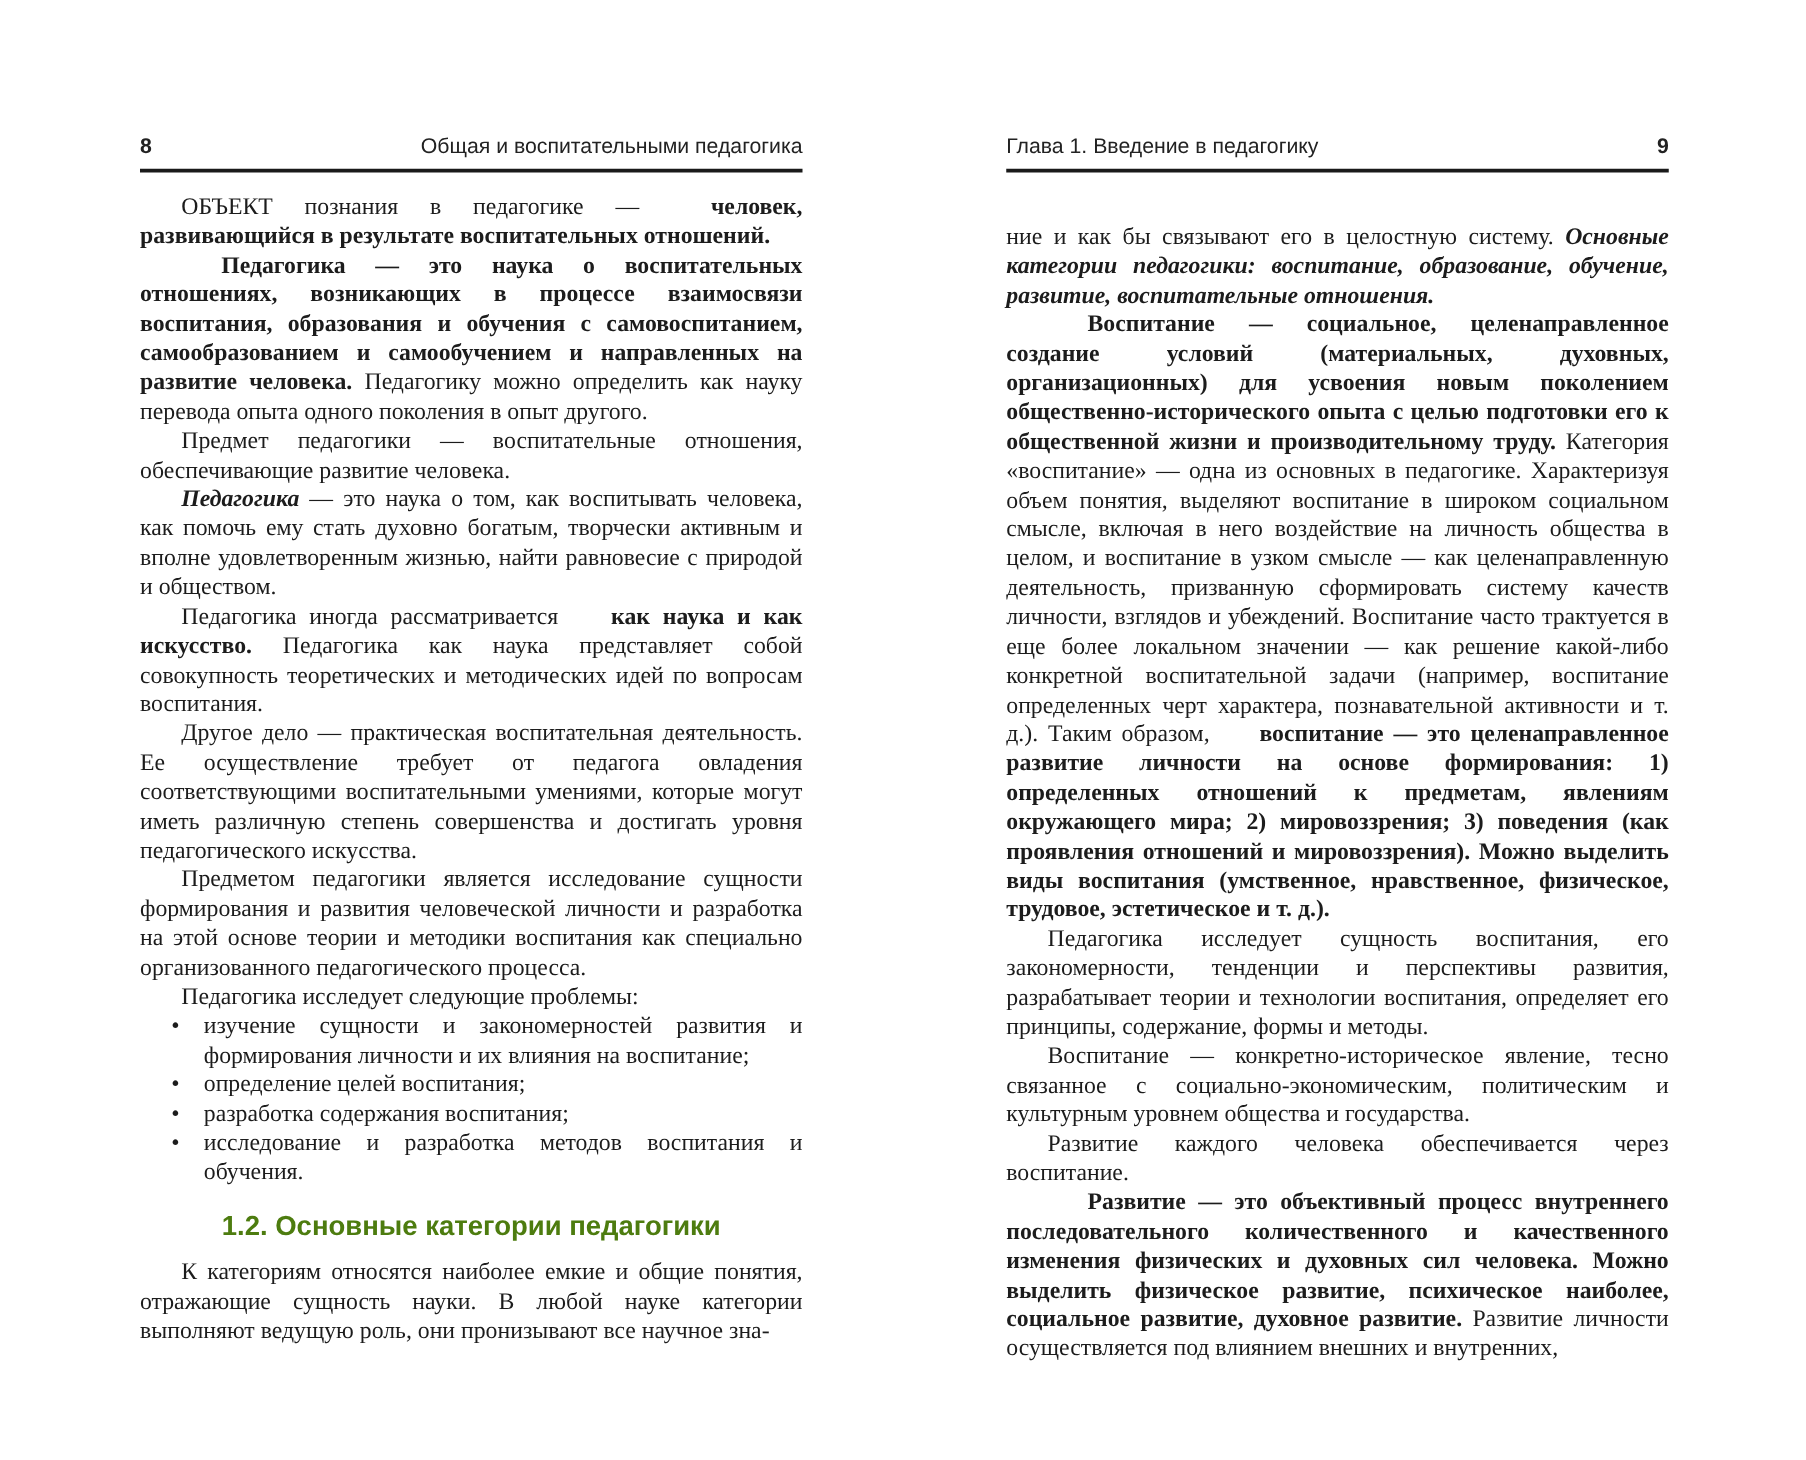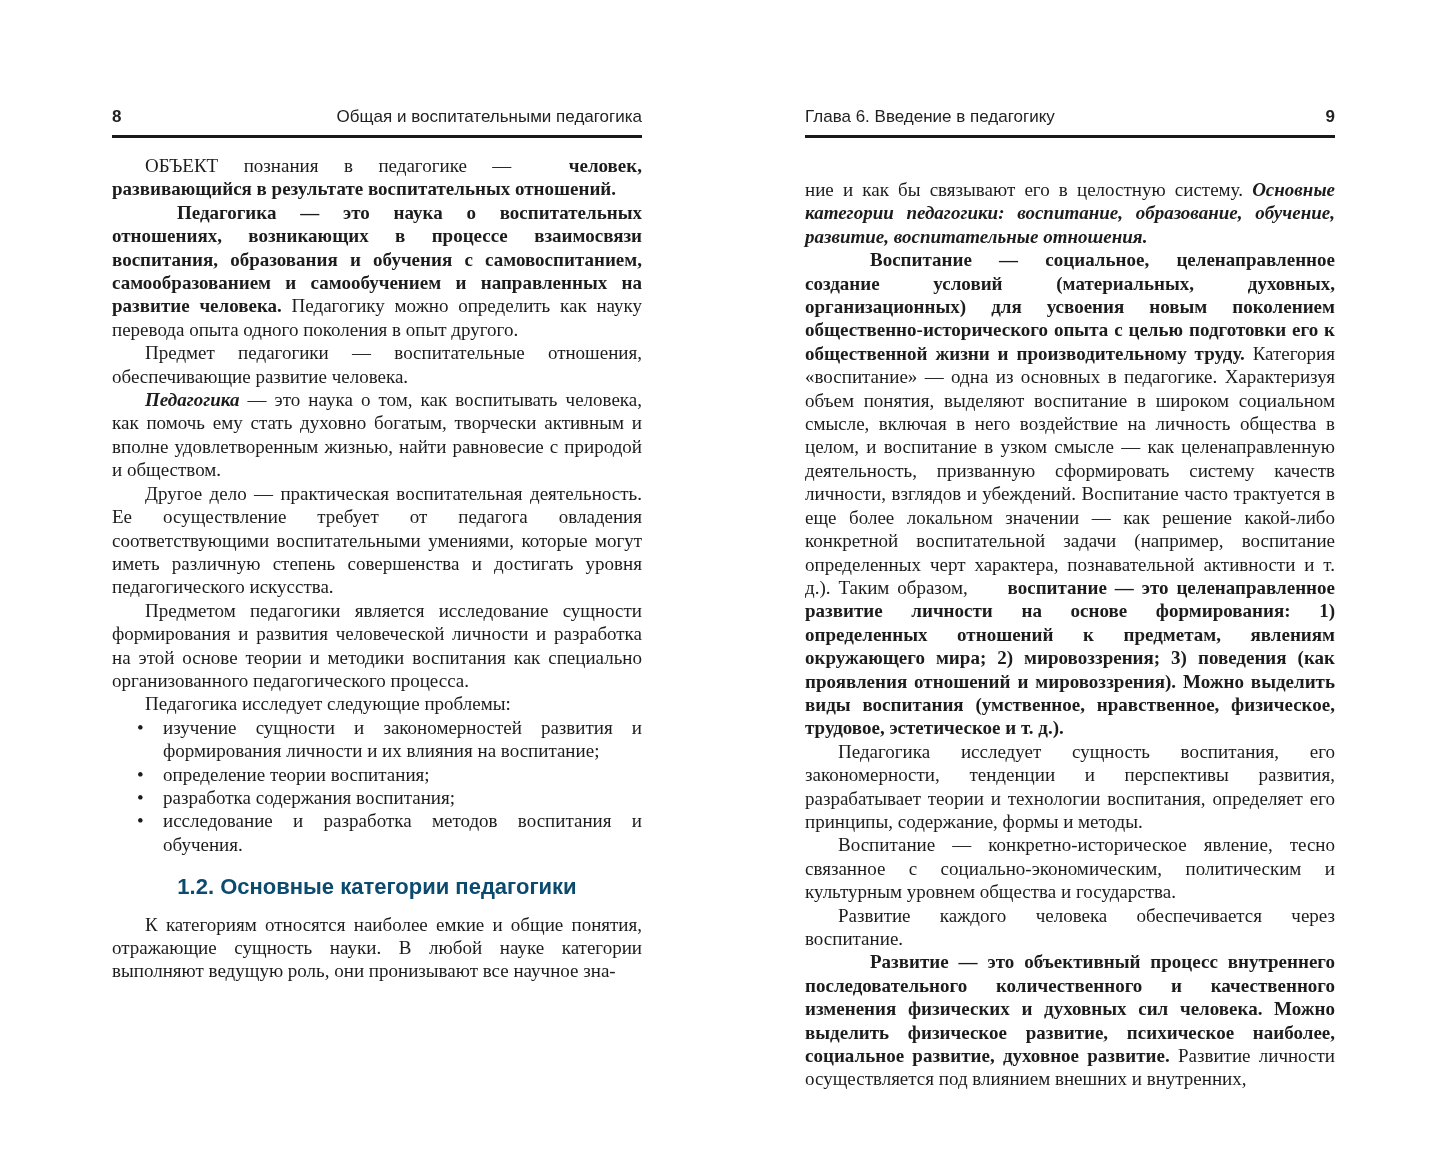--- a/index.html
+++ b/index.html
@@ -72,55 +72,56 @@
     left: -26px;
   }
 
   .section-heading {
     font-family: "Liberation Sans", sans-serif;
     font-size: 22px;
     font-weight: bold;
     text-align: center;
     text-indent: 0;
     margin: 19px 0 14px 0;
-    color: #0c4a6e;
+    color: #4d7c0f;
   }
 </style>
 </head>
 <body>
 
 <div class="spread">
 
   <section class="page page-left">
     <header class="running-header">
       <span class="page-num">8</span>
       <span class="running-title">Общая и воспитательными педагогика</span>
     </header>
     <div class="page-body">
         <p class="para"><span class="seg-regular">ОБЪЕКТ познания в педагогике — </span><span class="seg-bold">человек, развивающийся в результате воспитательных отношений.</span></p>
         <p class="para"><span class="seg-bold">Педагогика — это наука о воспитательных отношениях, возникающих в процессе взаимосвязи воспитания, образования и обучения с самовоспитанием, самообразованием и самообучением и направленных на развитие человека.</span><span class="seg-regular"> Педагогику можно определить как науку перевода опыта одного поколения в опыт другого.</span></p>
         <p class="para"><span class="seg-regular">Предмет педагогики — воспитательные отношения, обеспечивающие развитие человека.</span></p>
         <p class="para"><span class="seg-bold-italic">Педагогика</span><span class="seg-regular"> — это наука о том, как воспитывать человека, как помочь ему стать духовно богатым, творчески активным и вполне удовлетворенным жизнью, найти равновесие с природой и обществом.</span></p>
+        <p class="para"><span class="seg-regular">Педагогика иногда рассматривается </span><span class="seg-bold">как наука и как искусство.</span><span class="seg-regular"> Педагогика как наука представляет собой совокупность теоретических и методических идей по вопросам воспитания.</span></p>
         <p class="para"><span class="seg-regular">Другое дело — практическая воспитательная деятельность. Ее осуществление требует от педагога овладения соответствующими воспитательными умениями, которые могут иметь различную степень совершенства и достигать уровня педагогического искусства.</span></p>
         <p class="para"><span class="seg-regular">Предметом педагогики является исследование сущности формирования и развития человеческой личности и разработка на этой основе теории и методики воспитания как специально организованного педагогического процесса.</span></p>
         <p class="para"><span class="seg-regular">Педагогика исследует следующие проблемы:</span></p>
         <ul class="bullets">
           <li class="bullet-item">изучение сущности и закономерностей развития и формирования личности и их влияния на воспитание;</li>
-          <li class="bullet-item">определение теории воспитания;</li>
+          <li class="bullet-item">определение целей воспитания;</li>
           <li class="bullet-item">разработка содержания воспитания;</li>
           <li class="bullet-item">исследование и разработка методов воспитания и обучения.</li>
         </ul>
         <h2 class="section-heading">1.2. Основные категории педагогики</h2>
         <p class="para"><span class="seg-regular">К категориям относятся наиболее емкие и общие понятия, отражающие сущность науки. В любой науке категории выполняют ведущую роль, они пронизывают все научное зна-</span></p>
       </div>
   </section>
 
   <section class="page page-right">
     <header class="running-header">
-      <span class="running-title">Глава 6. Введение в педагогику</span>
+      <span class="running-title">Глава 1. Введение в педагогику</span>
       <span class="page-num">9</span>
     </header>
     <div class="page-body">
         <p class="para no-indent"><span class="seg-regular">ние и как бы связывают его в целостную систему. </span><span class="seg-bold-italic">Основные категории педагогики: воспитание, образование, обучение, развитие, воспитательные отношения.</span></p>
         <p class="para"><span class="seg-bold">Воспитание — социальное, целенаправленное создание условий (материальных, духовных, организационных) для усвоения новым поколением общественно-исторического опыта с целью подготовки его к общественной жизни и производительному труду.</span><span class="seg-regular"> Категория «воспитание» — одна из основных в педагогике. Характеризуя объем понятия, выделяют воспитание в широком социальном смысле, включая в него воздействие на личность общества в целом, и воспитание в узком смысле — как целенаправленную деятельность, призванную сформировать систему качеств личности, взглядов и убеждений. Воспитание часто трактуется в еще более локальном значении — как решение какой-либо конкретной воспитательной задачи (например, воспитание определенных черт характера, познавательной активности и т. д.). Таким образом, </span><span class="seg-bold">воспитание — это целенаправленное развитие личности на основе формирования: 1) определенных отношений к предметам, явлениям окружающего мира; 2) мировоззрения; 3) поведения (как проявления отношений и мировоззрения). Можно выделить виды воспитания (умственное, нравственное, физическое, трудовое, эстетическое и т. д.).</span></p>
         <p class="para"><span class="seg-regular">Педагогика исследует сущность воспитания, его закономерности, тенденции и перспективы развития, разрабатывает теории и технологии воспитания, определяет его принципы, содержание, формы и методы.</span></p>
         <p class="para"><span class="seg-regular">Воспитание — конкретно-историческое явление, тесно связанное с социально-экономическим, политическим и культурным уровнем общества и государства.</span></p>
         <p class="para"><span class="seg-regular">Развитие каждого человека обеспечивается через воспитание.</span></p>
         <p class="para"><span class="seg-bold">Развитие — это объективный процесс внутреннего последовательного количественного и качественного изменения физических и духовных сил человека. Можно выделить физическое развитие, психическое наиболее, социальное развитие, духовное развитие.</span><span class="seg-regular"> Развитие личности осуществляется под влиянием внешних и внутренних,</span></p>
       </div>

